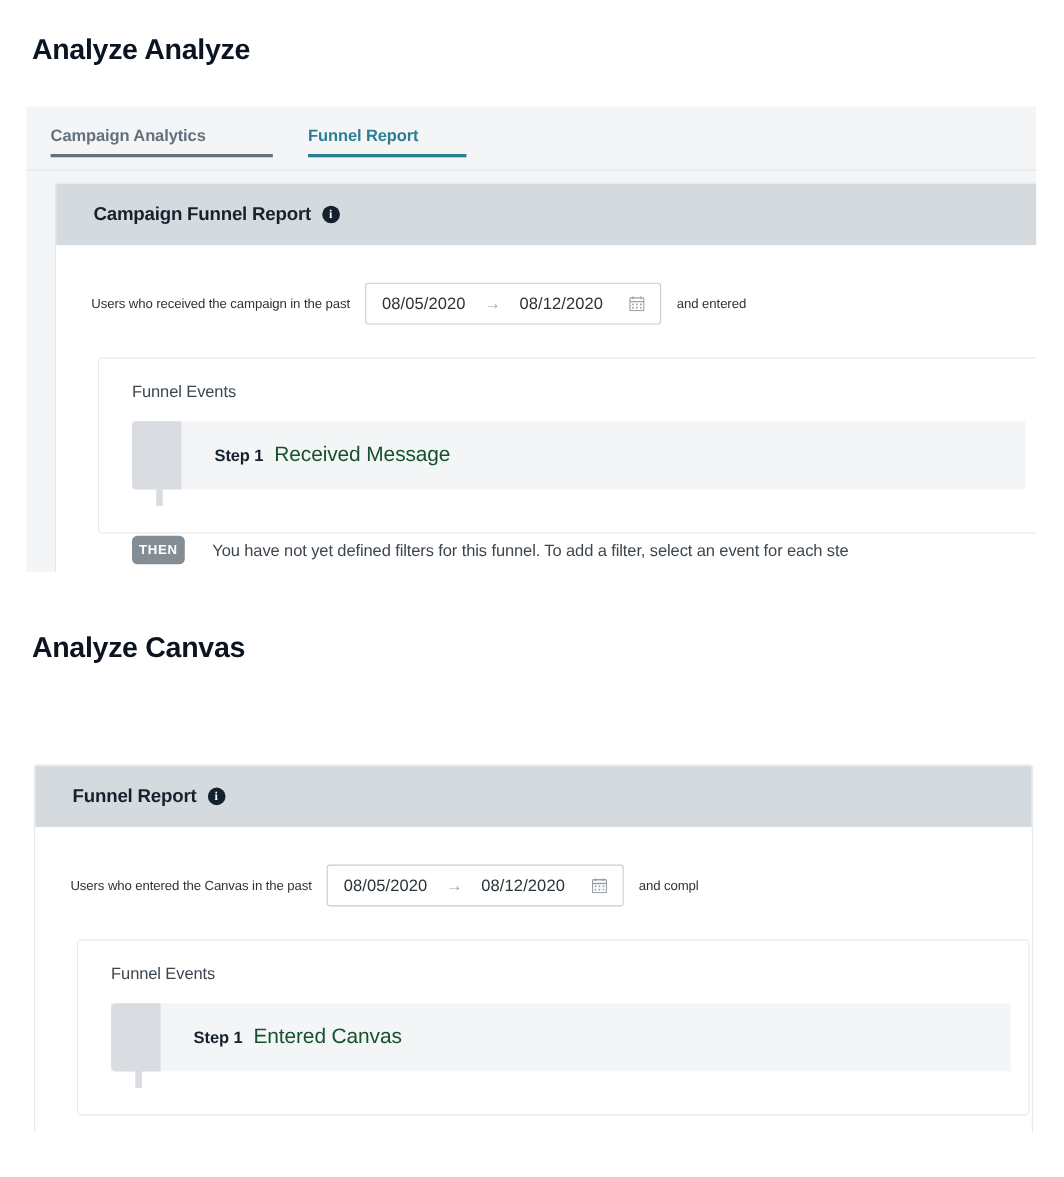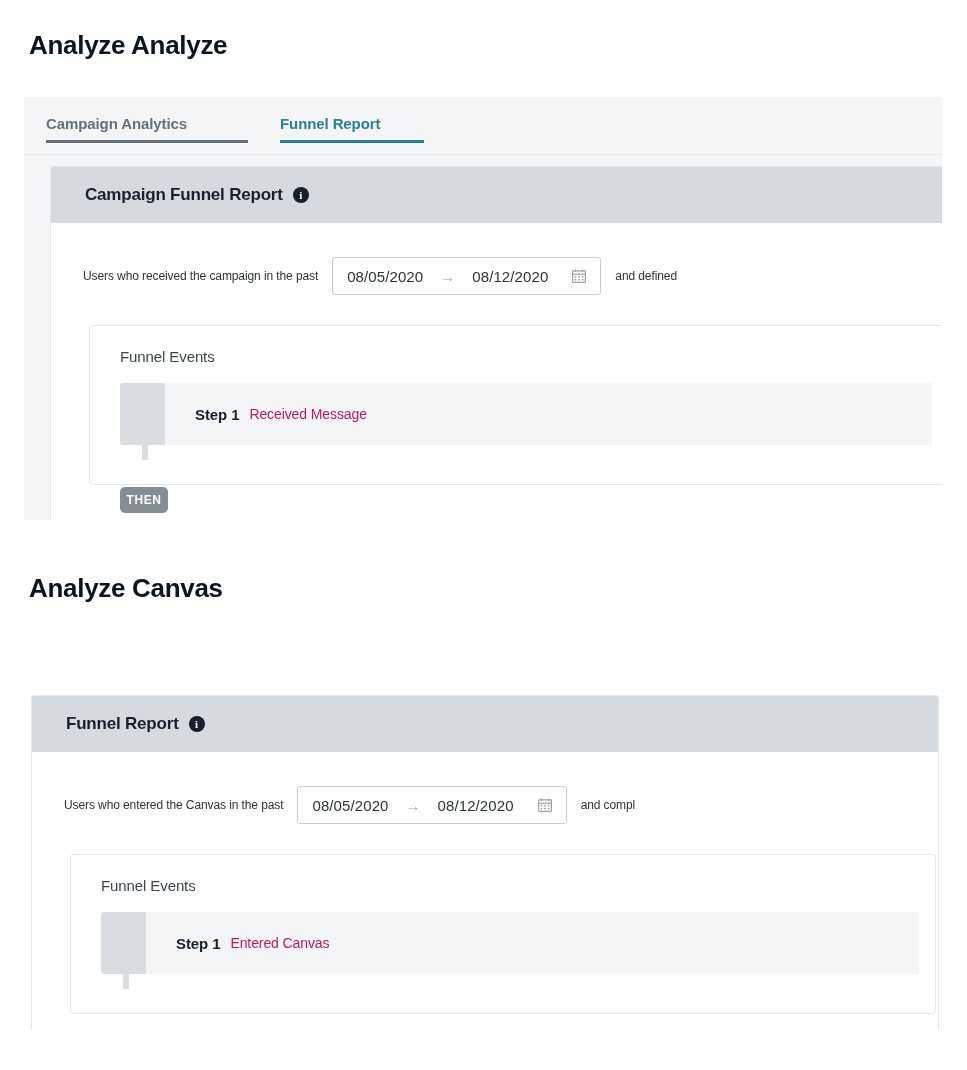--- a/index.html
+++ b/index.html
@@ -209,22 +209,22 @@
   }
   .step-label {
     margin-left: 75px;
     font-size: 15px;
     font-weight: bold;
     color: #15212d;
     letter-spacing: -0.1px;
   }
   .step-event {
     margin-left: 10px;
-    font-size: 14px;
-    color: #be185d;
+    font-size: 19px;
+    color: #14532d;
     letter-spacing: -0.1px;
   }
 
   .connector {
     position: absolute;
     left: 52px;
     top: 102px;
     width: 6px;
     height: 32px;
     background: #d9dce1;
@@ -305,36 +305,37 @@
                 <rect x="2.6" y="7" width="1.6" height="1.5" fill="currentColor" stroke="none"></rect>
                 <rect x="6.2" y="7" width="1.6" height="1.5" fill="currentColor" stroke="none"></rect>
                 <rect x="9.8" y="7" width="1.6" height="1.5" fill="currentColor" stroke="none"></rect>
                 <rect x="2.6" y="10" width="1.6" height="1.5" fill="currentColor" stroke="none"></rect>
                 <rect x="6.2" y="10" width="1.6" height="1.5" fill="currentColor" stroke="none"></rect>
                 <rect x="9.8" y="10" width="1.6" height="1.5" fill="currentColor" stroke="none"></rect>
               </svg>
             </span>
           </span>
 
-          <span class="query-text">and defined</span>
+          <span class="query-text">and entered</span>
         </div>
 
         <div class="funnel-box" style="width:860px;">
           <div class="funnel-label">Funnel Events</div>
 
           <div class="step-row" style="width:812px;">
             <span class="step-handle"></span>
             <span class="step-label">Step 1</span>
             <span class="step-event">Received Message</span>
           </div>
 
           <div class="connector"></div>
 
           <div class="then-row">
             <span class="then-badge">THEN</span>
+            <span class="then-text">You have not yet defined filters for this funnel. To add a filter, select an event for each ste</span>
           </div>
         </div>
 
       </div>
     </div>
   </div>
 
   <div class="section-heading" id="heading-canvas">Analyze Canvas</div>
 
   <div class="shot" id="shot-canvas">

